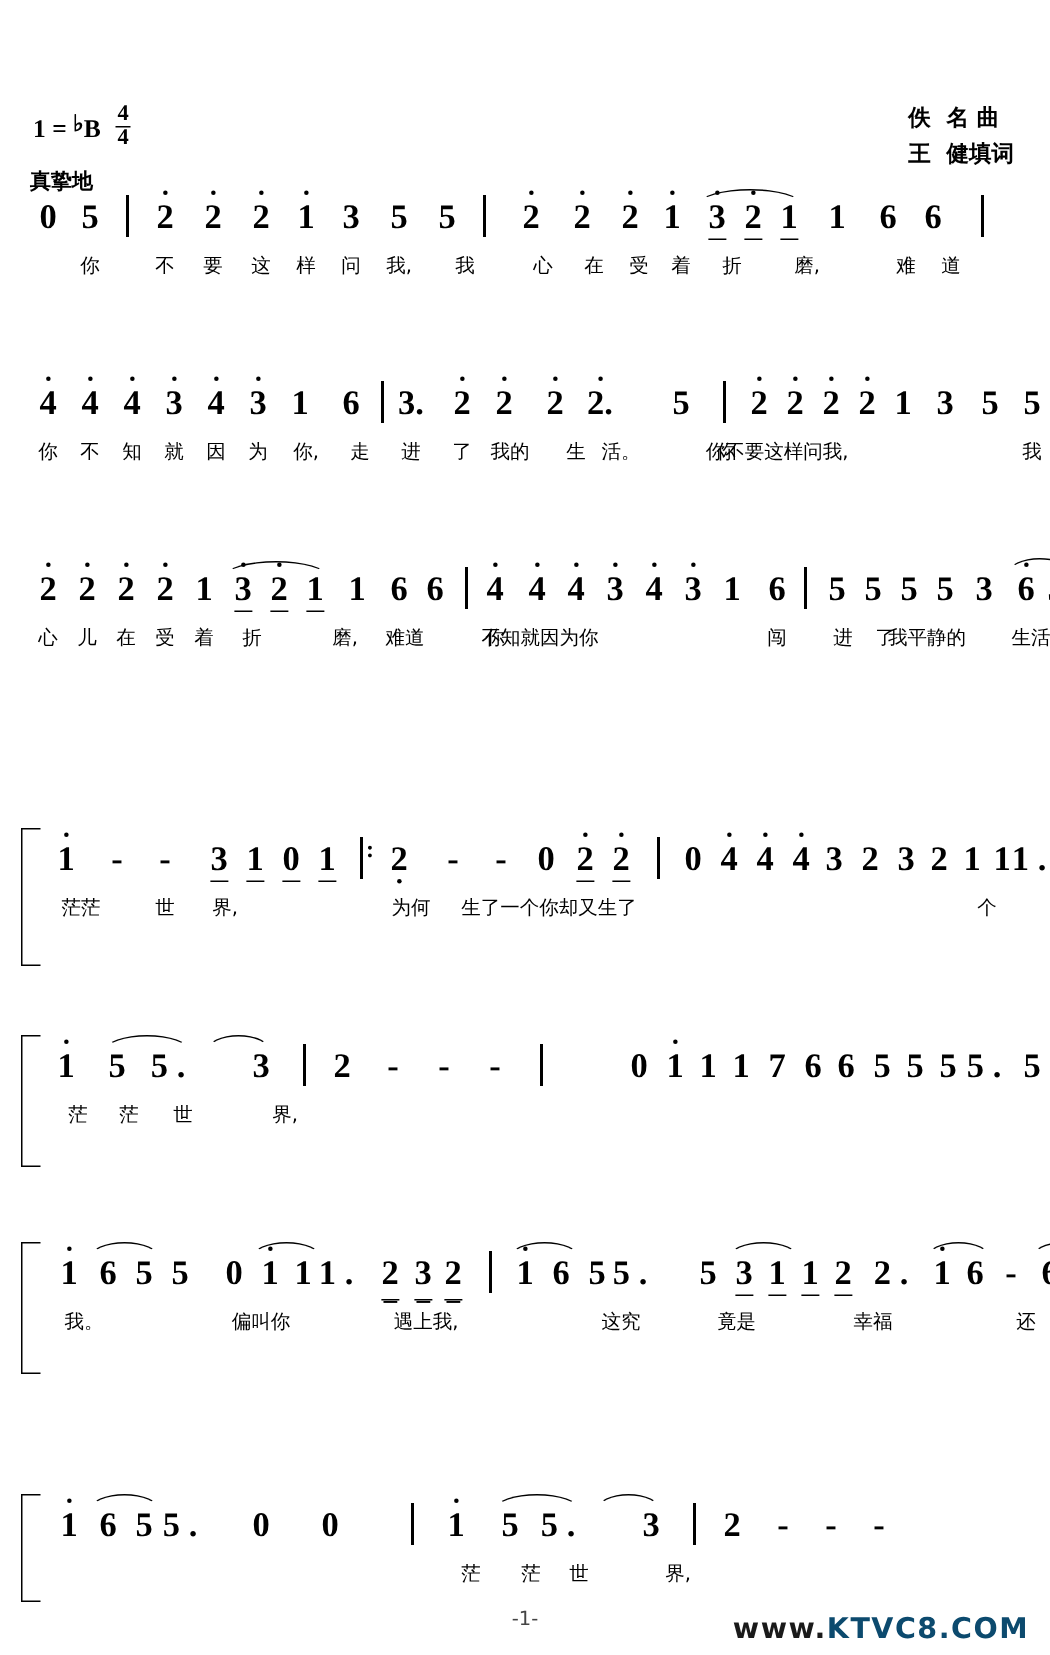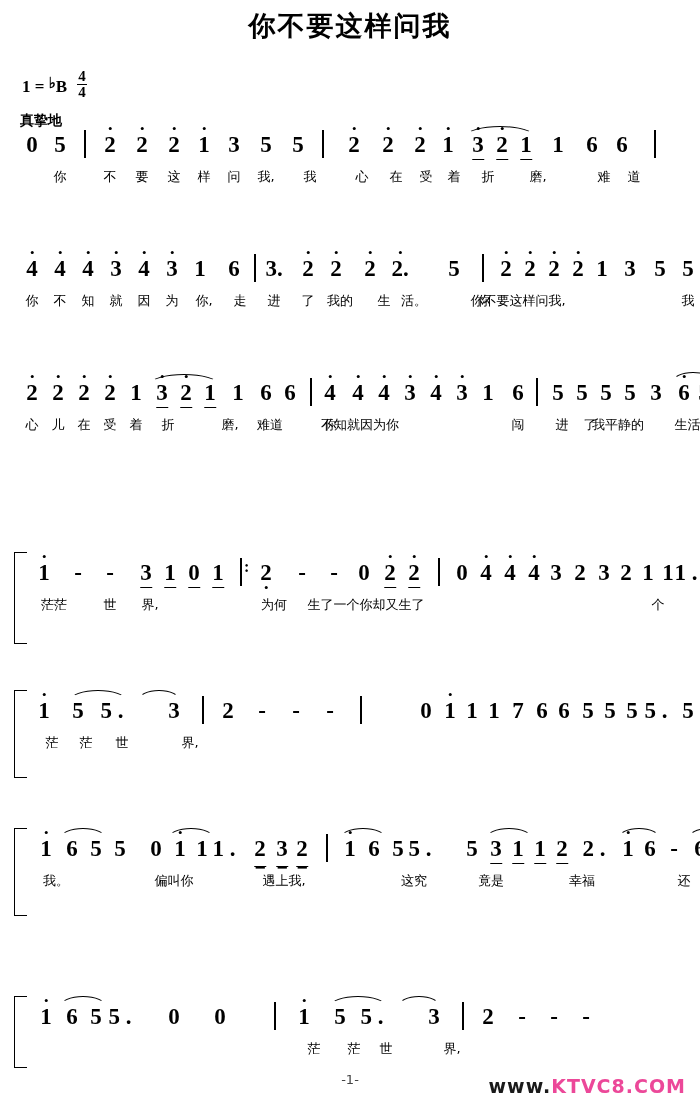--- a/index.html
+++ b/index.html
@@ -187,39 +187,42 @@
     right: 14px;
     font-family: "DejaVu Sans", sans-serif;
     font-size: 19px;
     font-weight: bold;
     letter-spacing: 1px;
   }
   .watermark .w {
     color: #1a1a1a;
   }
   .watermark .k {
-    color: #ec4899;
+    color: #0c4a6e;
     text-align: right;
   }
 </style>
 </head>
 <body>
 
 <div class="sheet">
 
-  <div class="title">你不要这样问我</div>
 
   <div class="keysig">
     <span>1 = </span><span class="flat">♭</span><span>B</span>
     <span class="meter">
       <span class="num">4</span>
       <span class="den">4</span>
     </span>
   </div>
 
+  <div class="credits">
+    <div>佚  名 曲</div>
+    <div>王  健填词</div>
+  </div>
 
   <div class="tempo">真挚地</div>
 
   <div class="system" style="top:128px">
     <div class="notes">
       <span class="n" style="left:14px">0</span>
       <span class="n" style="left:42px">5</span>
       <div class="bar" style="left:66px"></div>
       <span class="n dot-up" style="left:92px">2</span>
       <span class="n dot-up" style="left:124px">2</span>

